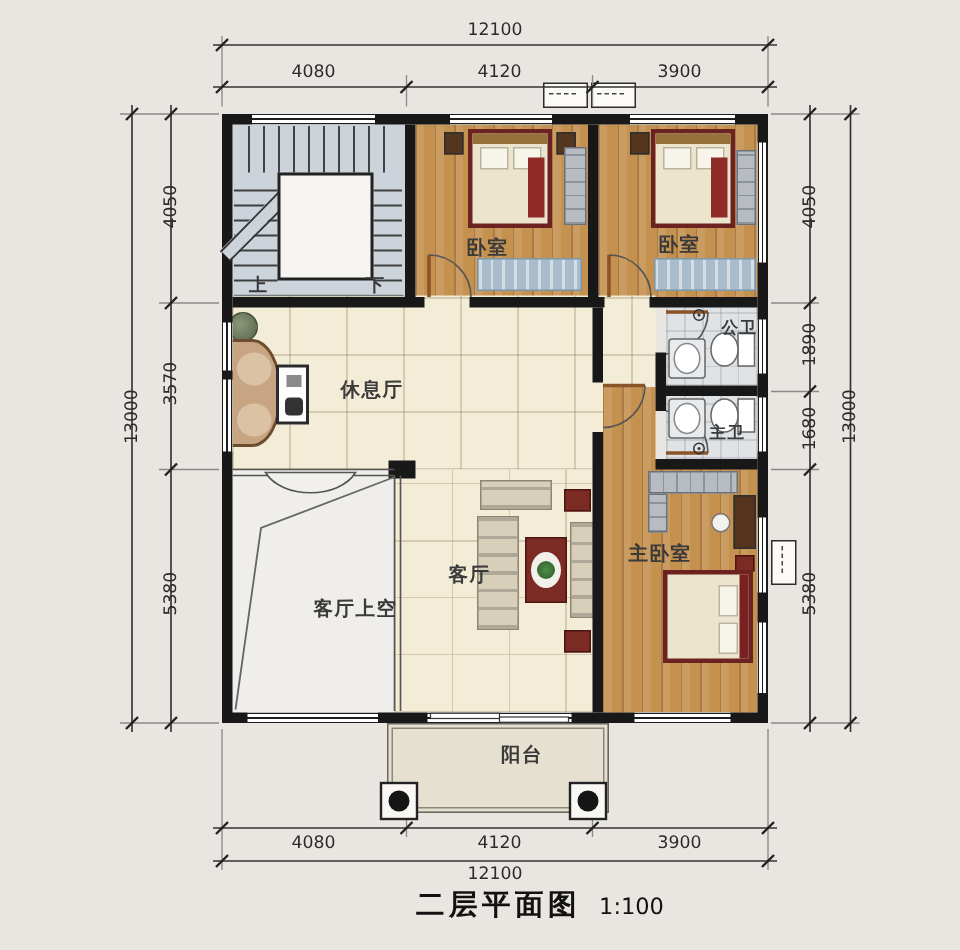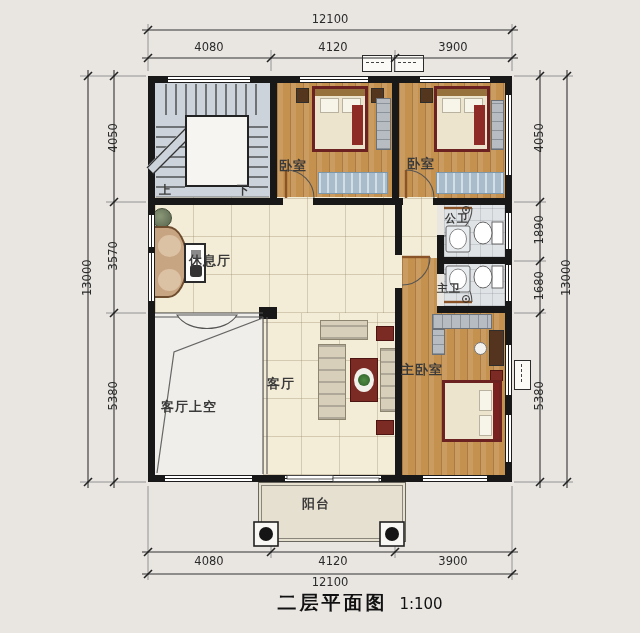--- a/index.html
+++ b/index.html
@@ -31,21 +31,21 @@
         background-image:repeating-linear-gradient(0deg,rgba(60,70,80,.35) 0 1px,transparent 1px 9px);}
   .rug{background:#a8bccb;border:1px solid #7e97a8;
        background-image:repeating-linear-gradient(90deg,rgba(255,255,255,.5) 0 2px,transparent 2px 8px);}
   .sofa{background:#c8a582;border:2px solid #6e4c2e;border-radius:0 22px 22px 0/0 40px 40px 0;}
   .sofa .cu{position:absolute;background:#dcc2a4;border-radius:50%;}
   .beige{background:#d8cfba;border:1.5px solid #8d8570;
          background-image:repeating-linear-gradient(0deg,rgba(50,50,50,.25) 0 2px,transparent 2px 12px);}
   .maroon{background:#7c2a24;border:1px solid #4c1512;}
   .ac{position:absolute;background:#fbfaf7;border:1.5px solid #2b2b2b;z-index:4;}
   .rlabel{position:absolute;z-index:6;font-weight:bold;color:#3a3a3a;font-size:13px;
-          text-align:left;letter-spacing:1px;line-height:1.1;}
+          text-align:right;letter-spacing:1px;line-height:1.1;}
   .small{font-size:11px;}
   .dim{position:absolute;z-index:6;font-size:11.5px;color:#2b2b2b;text-align:center;width:60px;line-height:1;}
   .rot{transform:rotate(-90deg);}
   #overlay{position:absolute;left:0;top:0;z-index:5;pointer-events:none;}
   #titleblock{position:absolute;left:230px;top:590px;width:260px;z-index:6;display:flex;
               align-items:baseline;justify-content:center;gap:12px;color:#111;}
   #titleblock .t1{font-size:19px;font-weight:bold;letter-spacing:3px;border-bottom:2px solid #111;padding-bottom:18px;}
   #titleblock .t2{font-size:15px;}
 </style>
 </head>

